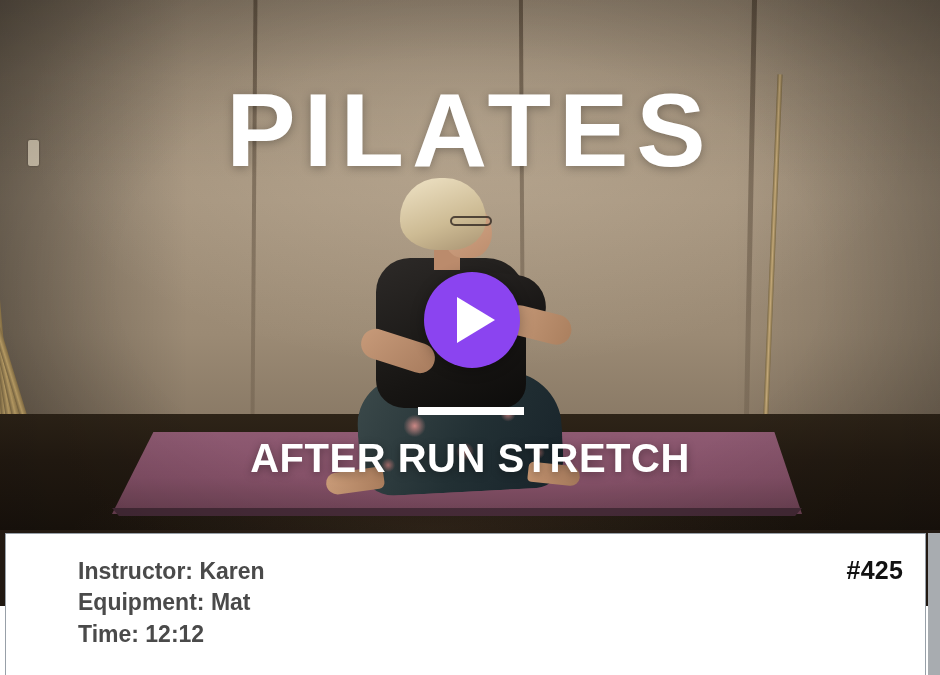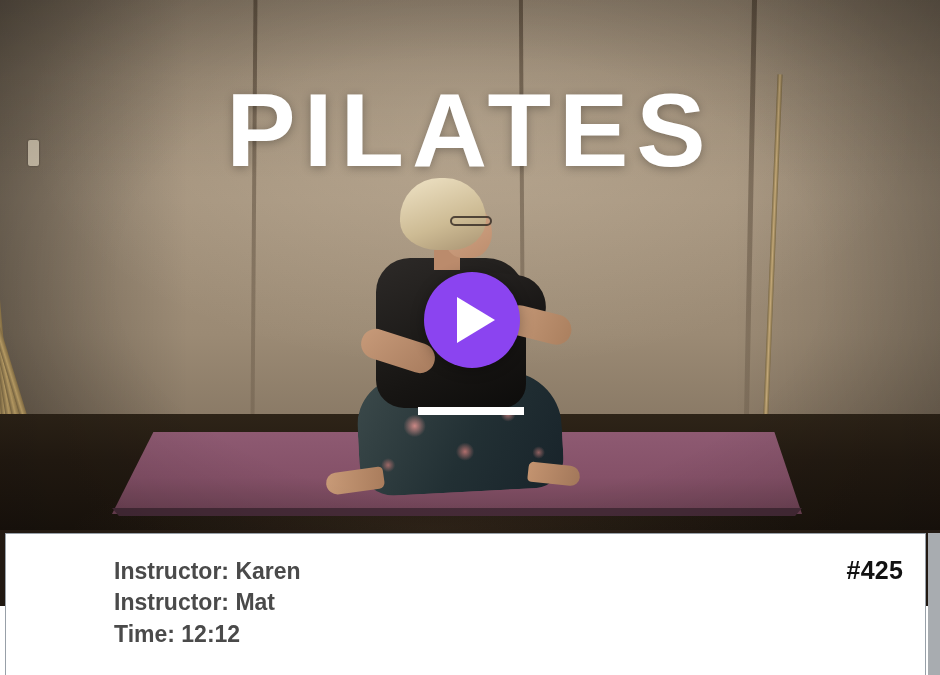--- a/index.html
+++ b/index.html
@@ -298,21 +298,21 @@
     top: 22px;
     right: 32px;
   }
 
   .info-lines {
     font-size: 23px;
     font-weight: 700;
     color: #4a4a4a;
     line-height: 1.36;
   }
-  .info-line { white-space: nowrap; margin-left: 36px; }
+  .info-line { white-space: nowrap; }
 
   .class-number {
     position: absolute;
     right: 22px;
     top: 22px;
     font-size: 25px;
     font-weight: 700;
     color: #121212;
     letter-spacing: 0.2px;
   }
@@ -371,30 +371,31 @@
     </div>
 
     <div class="title-main">PILATES</div>
 
     <div class="play-button">
       <div class="play-triangle"></div>
     </div>
 
     <div class="title-divider"></div>
 
+    <div class="title-sub">AFTER RUN STRETCH</div>
   </div>
 
   <div class="info-card">
 
     <div class="class-number">#425</div>
 
     <div class="info-inner">
       <div class="info-lines">
         <div class="info-line">Instructor: Karen</div>
-        <div class="info-line">Instructor: Mat</div>
+        <div class="info-line">Equipment: Mat</div>
         <div class="info-line">Time: 12:12</div>
       </div>
     </div>
   </div>
 
   <div class="scrollbar-track">
     
   </div>
 
 </div>

